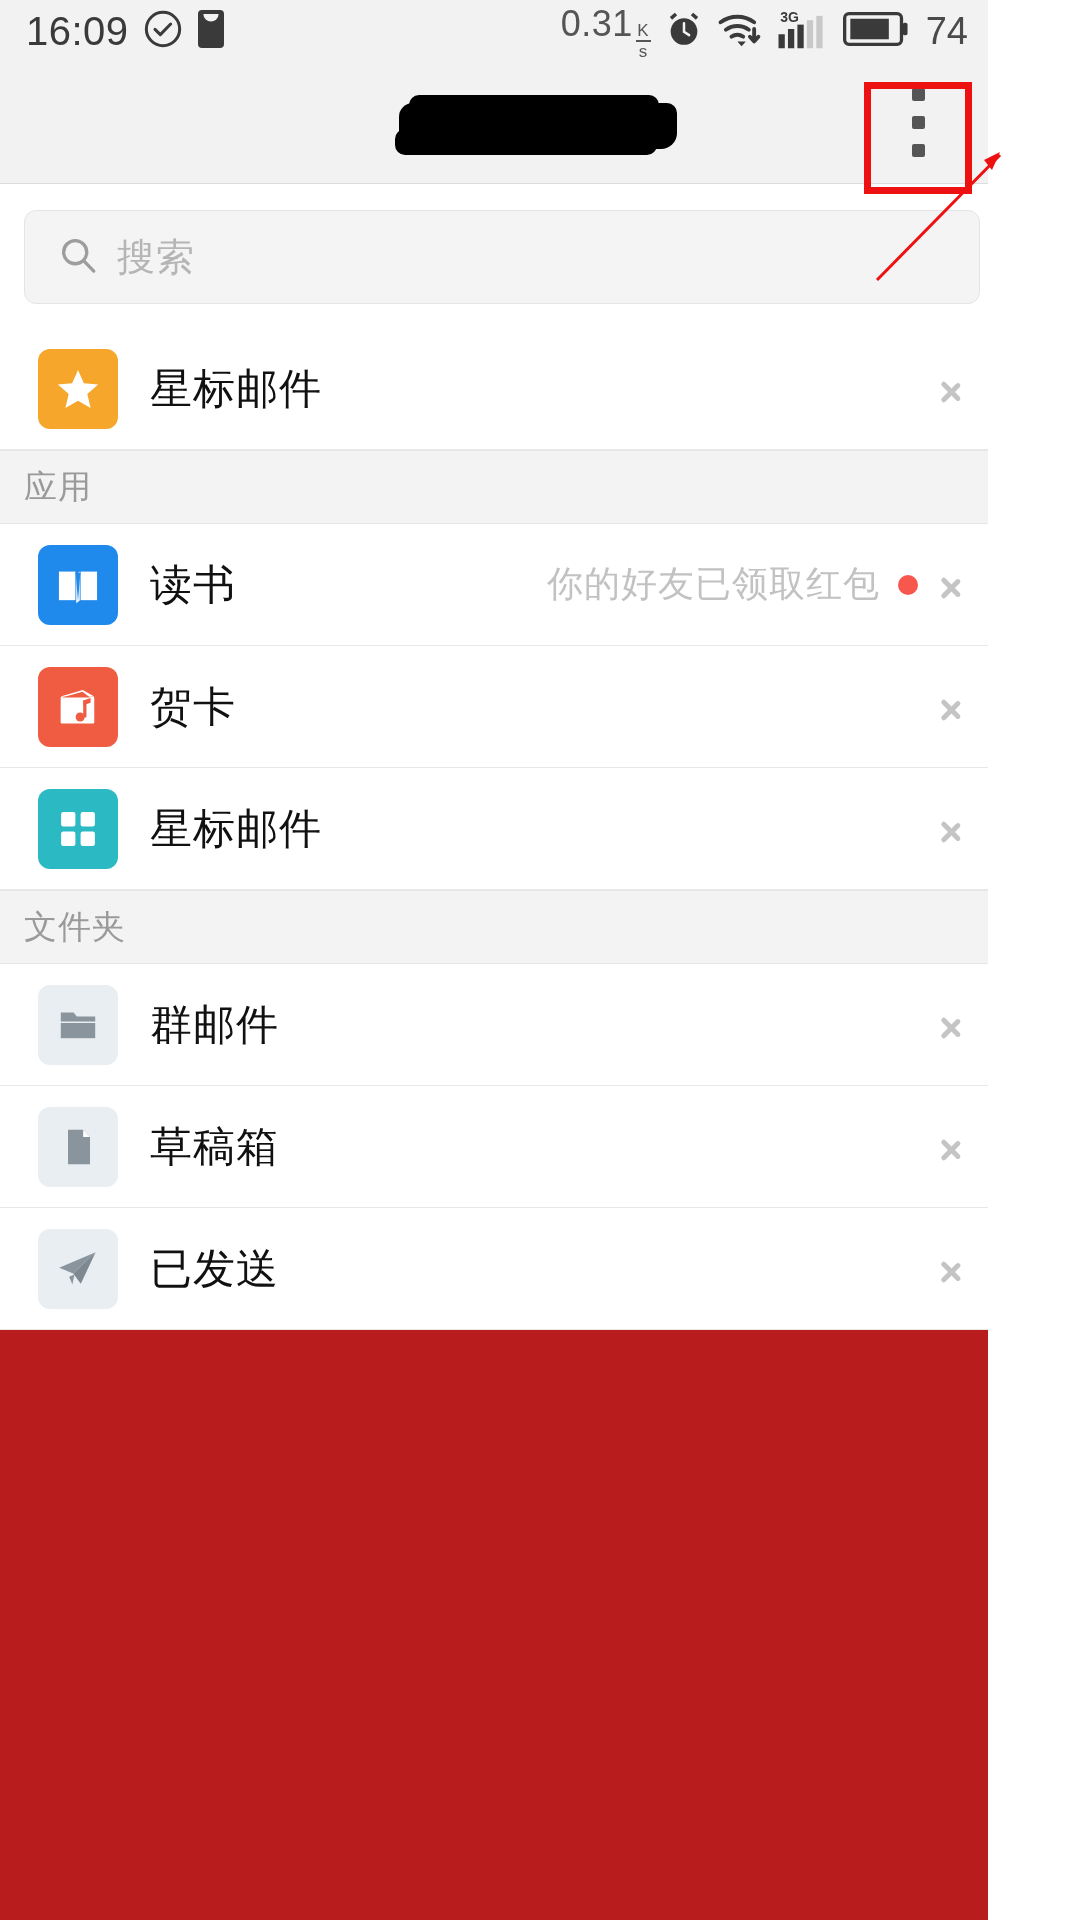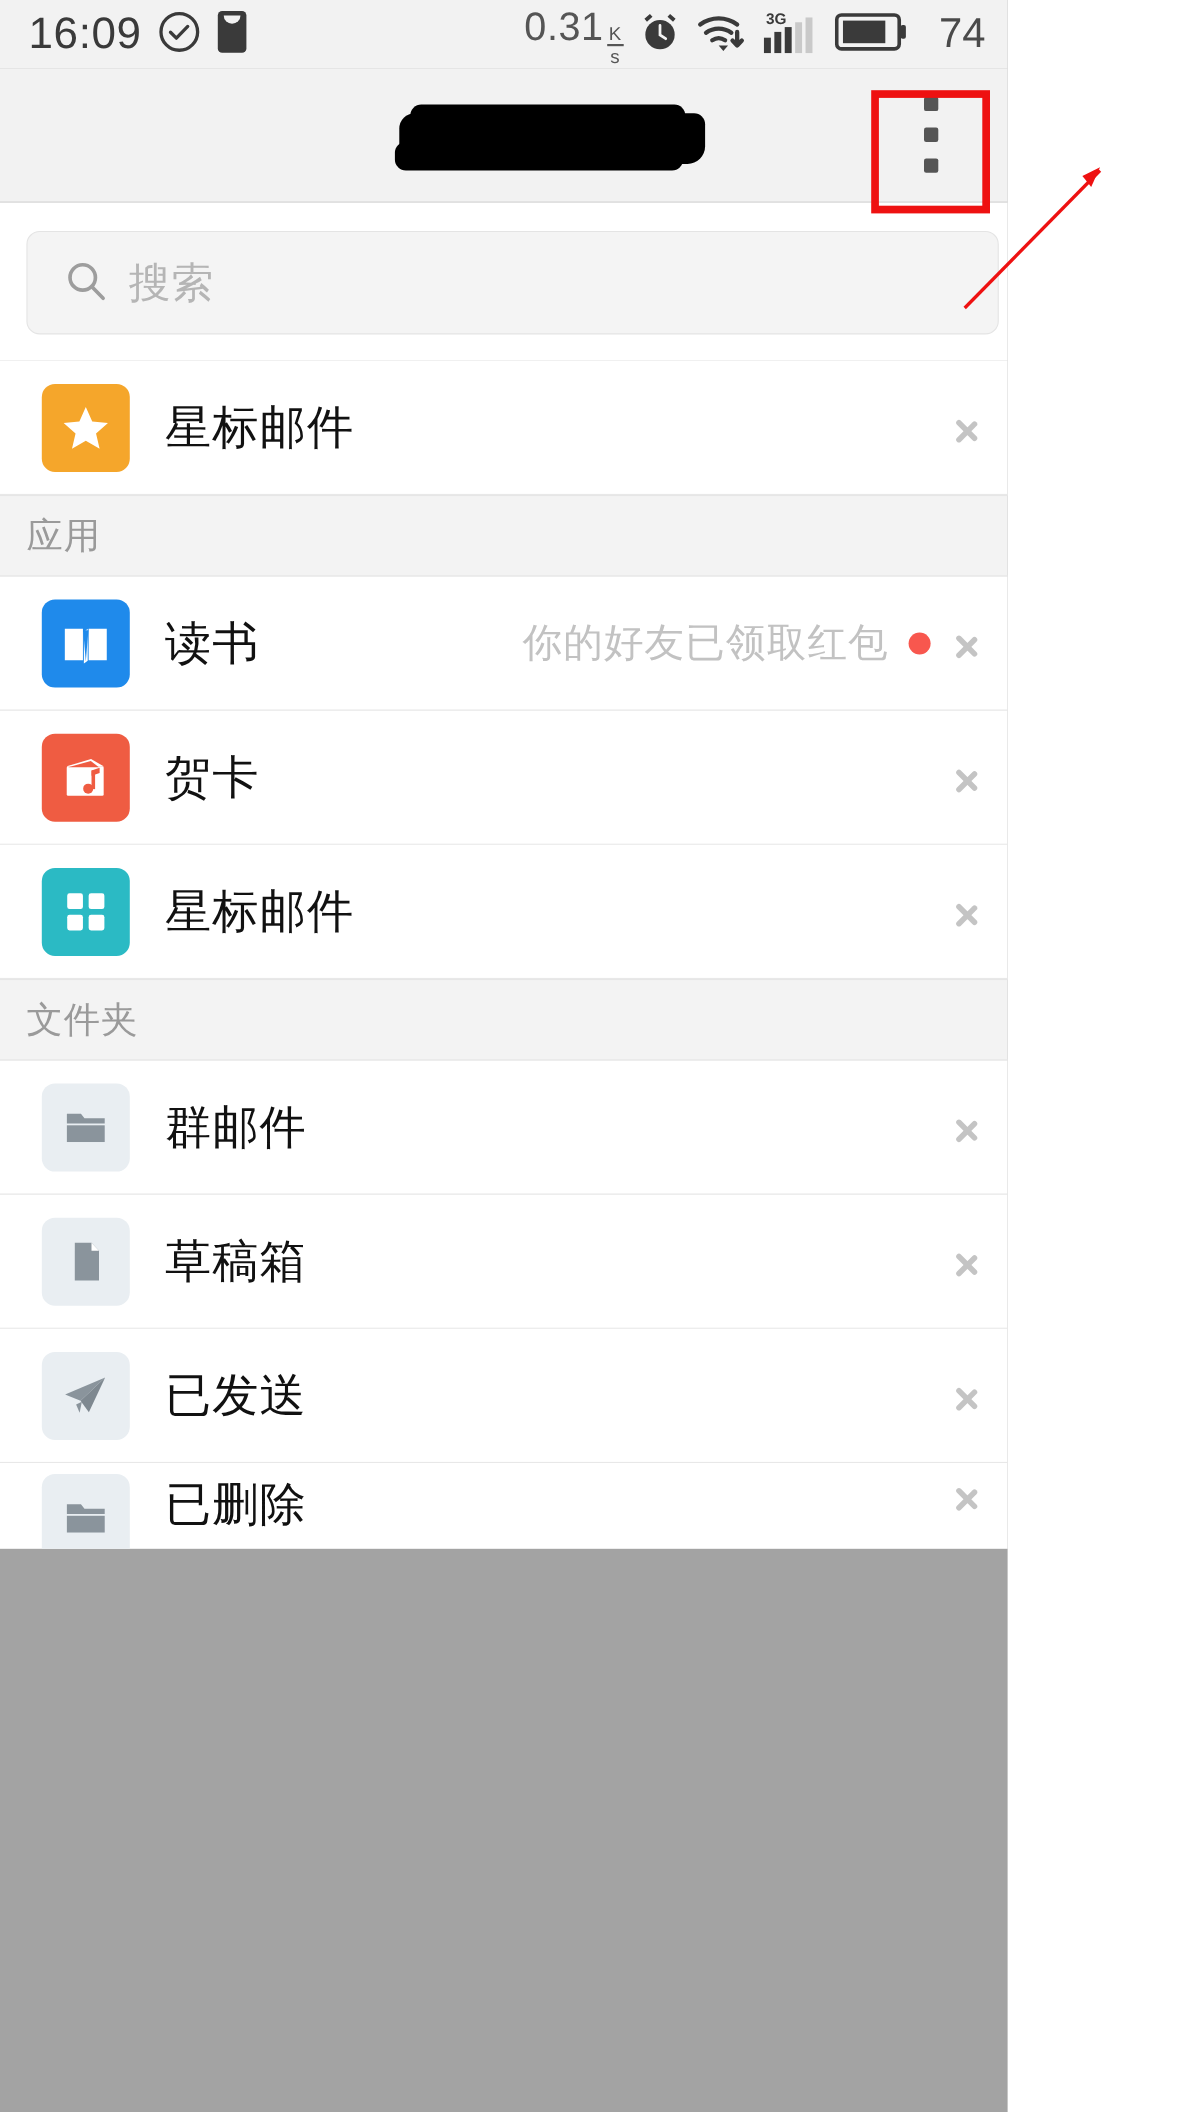--- a/index.html
+++ b/index.html
@@ -2,36 +2,36 @@
 <html><head>
 <meta charset="utf-8">
 <style>
   * { margin:0; padding:0; box-sizing:border-box; }
   html, body {
     width:1080px; height:1920px;
     background:#ffffff;
     font-family:"Liberation Sans","DejaVu Sans",sans-serif;
     overflow:hidden;
   }
-  #screen { position:relative; width:916px; height:1920px; background:#a3a3a3; }
+  #screen { position:relative; width:988px; height:1920px; background:#b91c1c; }
 
   
   .statusbar {
     height:62px; background:#f2f2f2;
     display:flex; align-items:center; justify-content:space-between;
     padding:0 20px 0 26px;
   }
   .sb-left { display:flex; align-items:center; gap:14px; }
   .sb-clock { font-size:40px; color:#3a3a3a; letter-spacing:0.5px; line-height:1; }
   .sb-right { display:flex; align-items:center; gap:13px; }
   .sb-speed { font-size:36px; color:#555; letter-spacing:0.5px; display:flex; align-items:baseline; }
   .sb-speed .unit { font-size:19px; margin-left:3px; line-height:1; display:flex; flex-direction:column; align-items:center; }
   .sb-speed .unit i { font-style:normal; font-size:17px; }
   .sb-speed .unit .bar { width:15px; height:2px; background:#555; margin:1px 0; }
-  .sb-batt-num { font-size:38px; color:#4a4a4a; margin-left:16px; }
+  .sb-batt-num { font-size:38px; color:#4a4a4a; margin-left:4px; }
 
   
   .titlebar {
     position:relative; height:122px; background:#f2f2f2;
     display:flex; align-items:center; justify-content:center;
     border-bottom:1px solid #dcdcdc;
   }
   .title-text { font-size:41px; color:#1a1a1a; letter-spacing:0.5px; position:relative; }
   .redact {
     position:absolute; left:-5px; top:4px;
@@ -297,26 +297,15 @@
           <path d="M2.6 11.4L20.8 3.6 9.6 14.2z" fill="#8a949c"></path>
           <path d="M9.6 14.2L20.8 3.6 13.4 19.4z" fill="#7e8890"></path>
           <path d="M7.6 15.9l2.6-1.2-1 5z" fill="#8a949c"></path>
         </svg>
       </span>
       <span class="row-label">已发送</span>
       <span class="row-spacer"></span>
       <span class="chev"></span>
     </div>
 
-    <div class="row partial">
-      <span class="row-icon" style="background:#e9eef2">
-        <svg width="48" height="48" viewBox="0 0 24 24">
-          <path d="M3.4 5.8h6.4l1.6 2h9.2v2.4H3.4z" fill="#8a949c"></path>
-          <rect x="3.4" y="11" width="17.2" height="7.6" fill="#8a949c"></rect>
-        </svg>
-      </span>
-      <span class="row-label">已删除</span>
-      <span class="row-spacer"></span>
-      <span class="chev"></span>
-    </div>
   </div>
 
 </div>
 
 </body></html>

